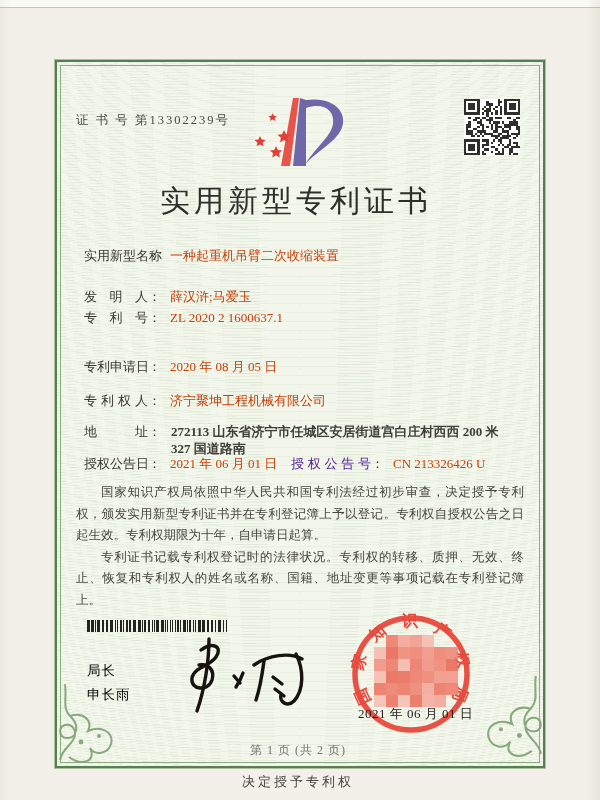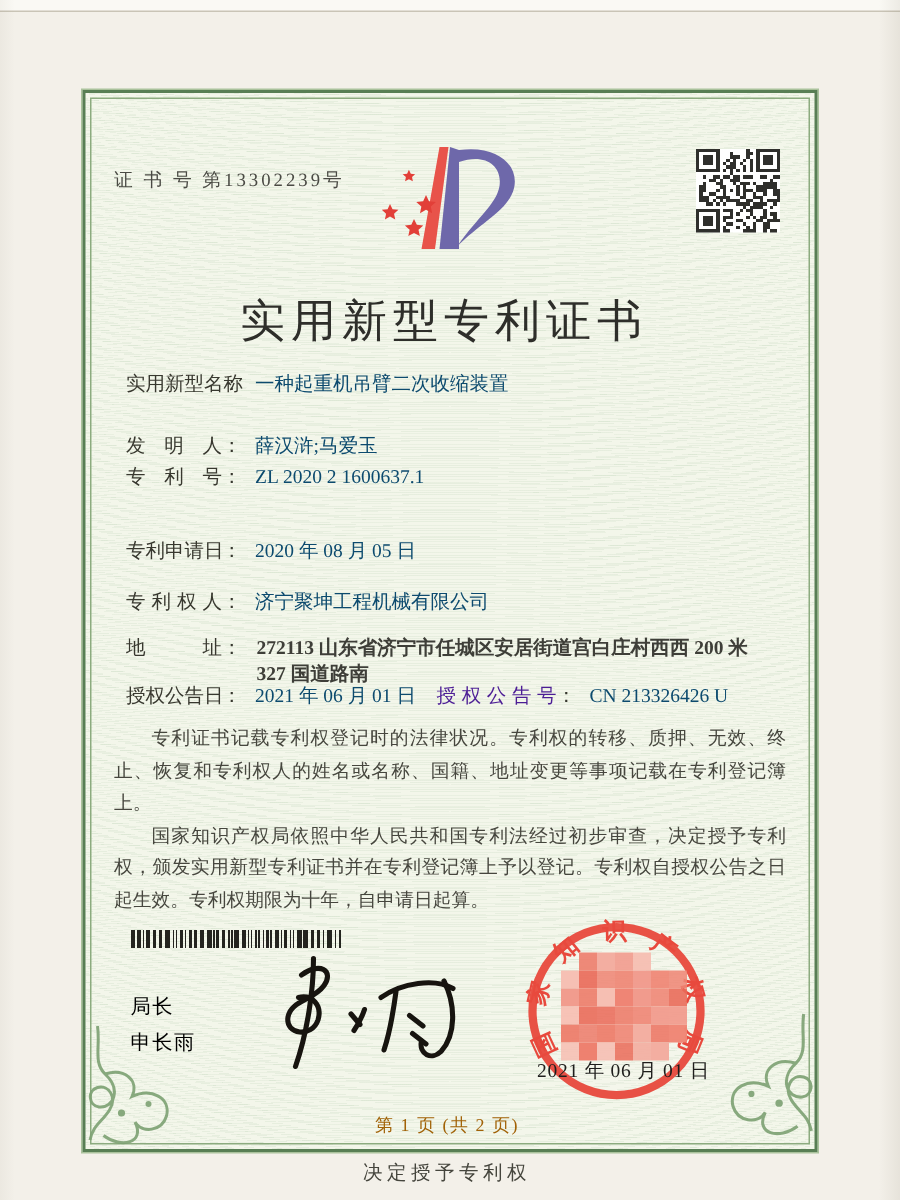--- a/index.html
+++ b/index.html
@@ -21,42 +21,42 @@
     border:2px solid #587e54;
     box-shadow:0 0 0 1px #aac29c;
     background-color:#f3f6ea;
     background-image:
       repeating-radial-gradient(ellipse 1400px 420px at 50% 135%, rgba(120,165,118,0.10) 0px, rgba(120,165,118,0.10) 1px, transparent 1px, transparent 5px),
       repeating-radial-gradient(ellipse 1400px 420px at 50% -35%, rgba(120,165,118,0.08) 0px, rgba(120,165,118,0.08) 1px, transparent 1px, transparent 6px);
   }
   .frame-inner{position:absolute;inset:3px;border:1px solid #8cab7f;pointer-events:none;}
 
   .certno{left:76px;top:99px;font-size:12.5px;letter-spacing:2px;color:#4a4a44;margin-top:13px;}
-  .title{left:116px;top:181px;width:360px;text-align:center;font-size:30px;letter-spacing:4px;color:#2e2e2a;font-weight:400;margin-top:13px;}
+  .title{left:116px;top:181px;width:360px;text-align:center;font-size:30px;letter-spacing:4px;color:#2e2e2a;font-weight:400;}
 
   .frow{left:84px;font-size:13px;color:#3e3e38;white-space:nowrap;}
   .flabel{display:inline-block;width:64px;text-align:justify;text-align-last:justify;color:#38382f;vertical-align:top;}
   .flabel2{display:inline-block;width:80px;text-align:justify;text-align-last:justify;color:#4c1d95;vertical-align:top;}
   .fcolon{color:#38382f;}
-  .fvalue{margin-left:9px;color:#0c4a6e;}
+  .fvalue{margin-left:9px;color:#c2410c;}
   .addrblock{display:inline-block;margin-left:10px;white-space:normal;width:352px;line-height:17px;vertical-align:top;font-weight:bold;}
 
   .legal{left:76px;top:482px;width:448px;font-size:12.5px;line-height:21.5px;color:#46463e;text-align:justify;}
   .legal p{margin:0;text-indent:2em;}
 
   .barcode-svg{left:87px;top:620px;}
   .officer{font-family:"Liberation Sans","DejaVu Sans",sans-serif;font-size:13.5px;color:#000000;letter-spacing:1px;}
   .officer-title{left:87px;top:662px;}
   .officer-name{left:87px;top:686px;}
 
   .seal-date{left:358px;top:705px;font-size:13px;letter-spacing:0.5px;color:#1e1e1c;z-index:6;}
   .mosaic{left:374px;top:635px;width:84px;height:74px;z-index:5;}
   .mosaic div{position:absolute;}
 
-  .footer-page{left:55px;top:742px;width:486px;text-align:center;font-size:12px;color:#a16207;letter-spacing:1px;}
+  .footer-page{left:55px;top:742px;width:486px;text-align:center;font-size:12px;color:#737373;letter-spacing:1px;}
   .back-note{left:55px;top:773px;width:486px;text-align:center;font-size:13px;color:#45453d;letter-spacing:3px;}
 </style>
 </head>
 <body>
 
 <div class="abs photo-top-edge"></div>
 <div class="abs photo-right-shade"></div>
 <div class="abs photo-left-shade"></div>
 
 <div class="abs frame">
@@ -309,22 +309,22 @@
   <span class="flabel">地址</span><span class="fcolon">：</span><span class="addrblock"><span>272113  山东省济宁市任城区安居街道宫白庄村西西 200 米</span><br><span>327 国道路南</span></span>
 </div>
 <div class="abs frow" style="top:455px;">
   <span class="flabel">授权公告日</span><span class="fcolon">：</span><span class="fvalue">2021 年 06 月 01 日</span>
 </div>
 <div class="abs frow" style="top:455px;left:291px;">
   <span class="flabel2">授权公告号</span><span class="fcolon">：</span><span class="fvalue">CN 213326426 U</span>
 </div>
 
 <div class="abs legal">
+  <p>国家知识产权局依照中华人民共和国专利法经过初步审查，决定授予专利权，颁发实用新型专利证书并在专利登记簿上予以登记。专利权自授权公告之日起生效。专利权期限为十年，自申请日起算。</p>
   <p>专利证书记载专利权登记时的法律状况。专利权的转移、质押、无效、终止、恢复和专利权人的姓名或名称、国籍、地址变更等事项记载在专利登记簿上。</p>
-  <p>国家知识产权局依照中华人民共和国专利法经过初步审查，决定授予专利权，颁发实用新型专利证书并在专利登记簿上予以登记。专利权自授权公告之日起生效。专利权期限为十年，自申请日起算。</p>
 </div>
 
 <svg class="abs barcode-svg" width="143" height="12" viewBox="0 0 143 12" id="barcode" shape-rendering="crispEdges">
     <rect x="0" y="0" width="3" height="12" fill="#24241f"></rect>
     <rect x="4" y="0" width="3" height="12" fill="#24241f"></rect>
     <rect x="8" y="0" width="1" height="12" fill="#24241f"></rect>
     <rect x="10" y="0" width="3" height="12" fill="#24241f"></rect>
     <rect x="15" y="0" width="2" height="12" fill="#24241f"></rect>
     <rect x="19" y="0" width="2" height="12" fill="#24241f"></rect>
     <rect x="23" y="0" width="3" height="12" fill="#24241f"></rect>

